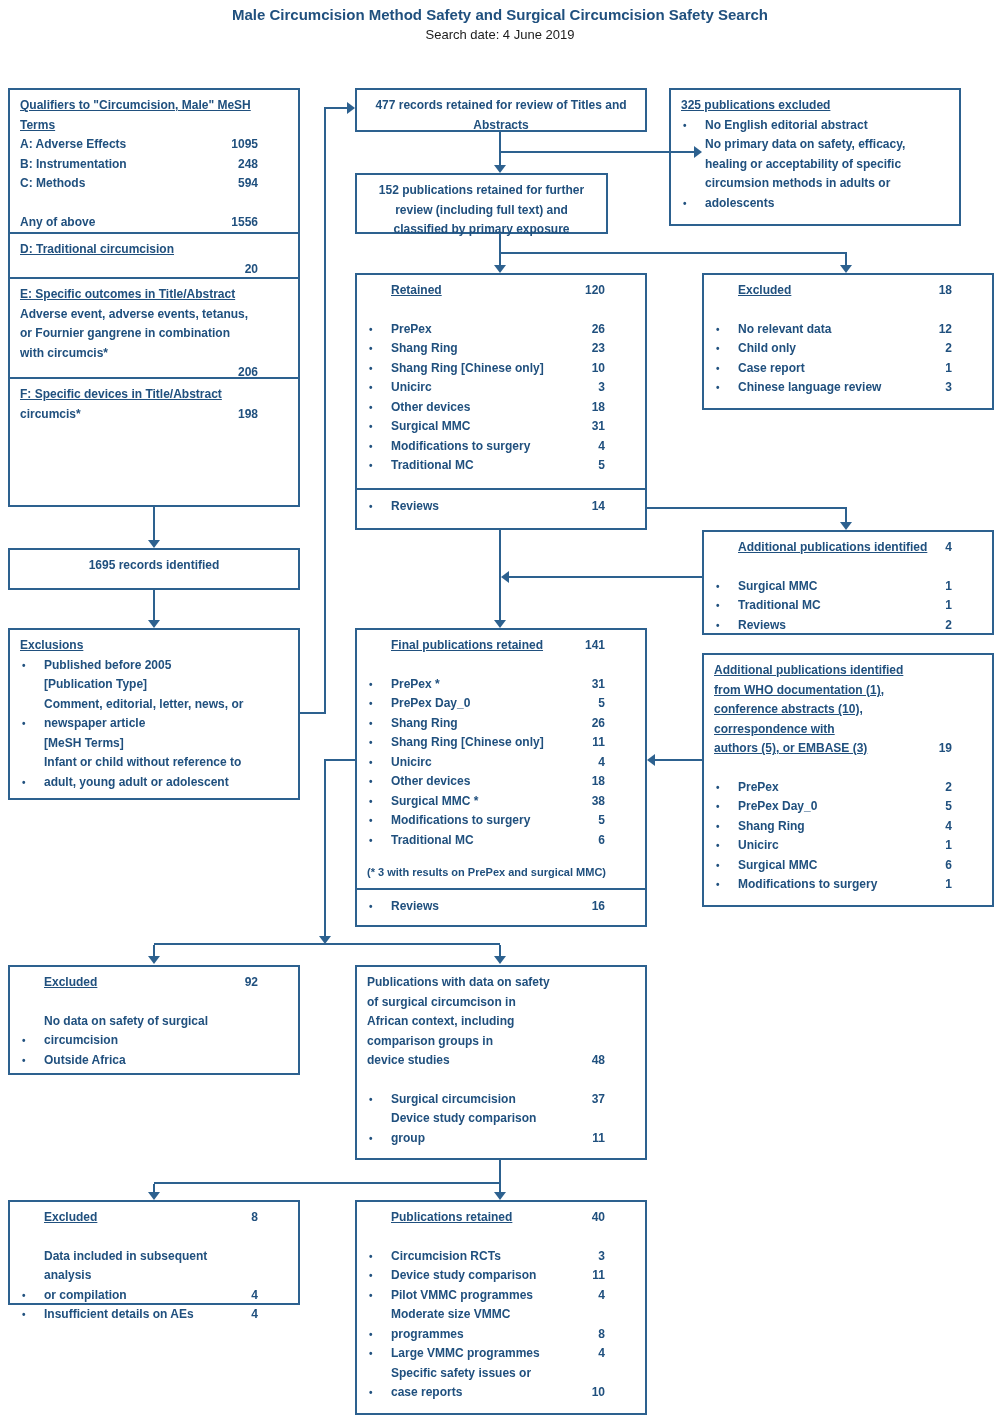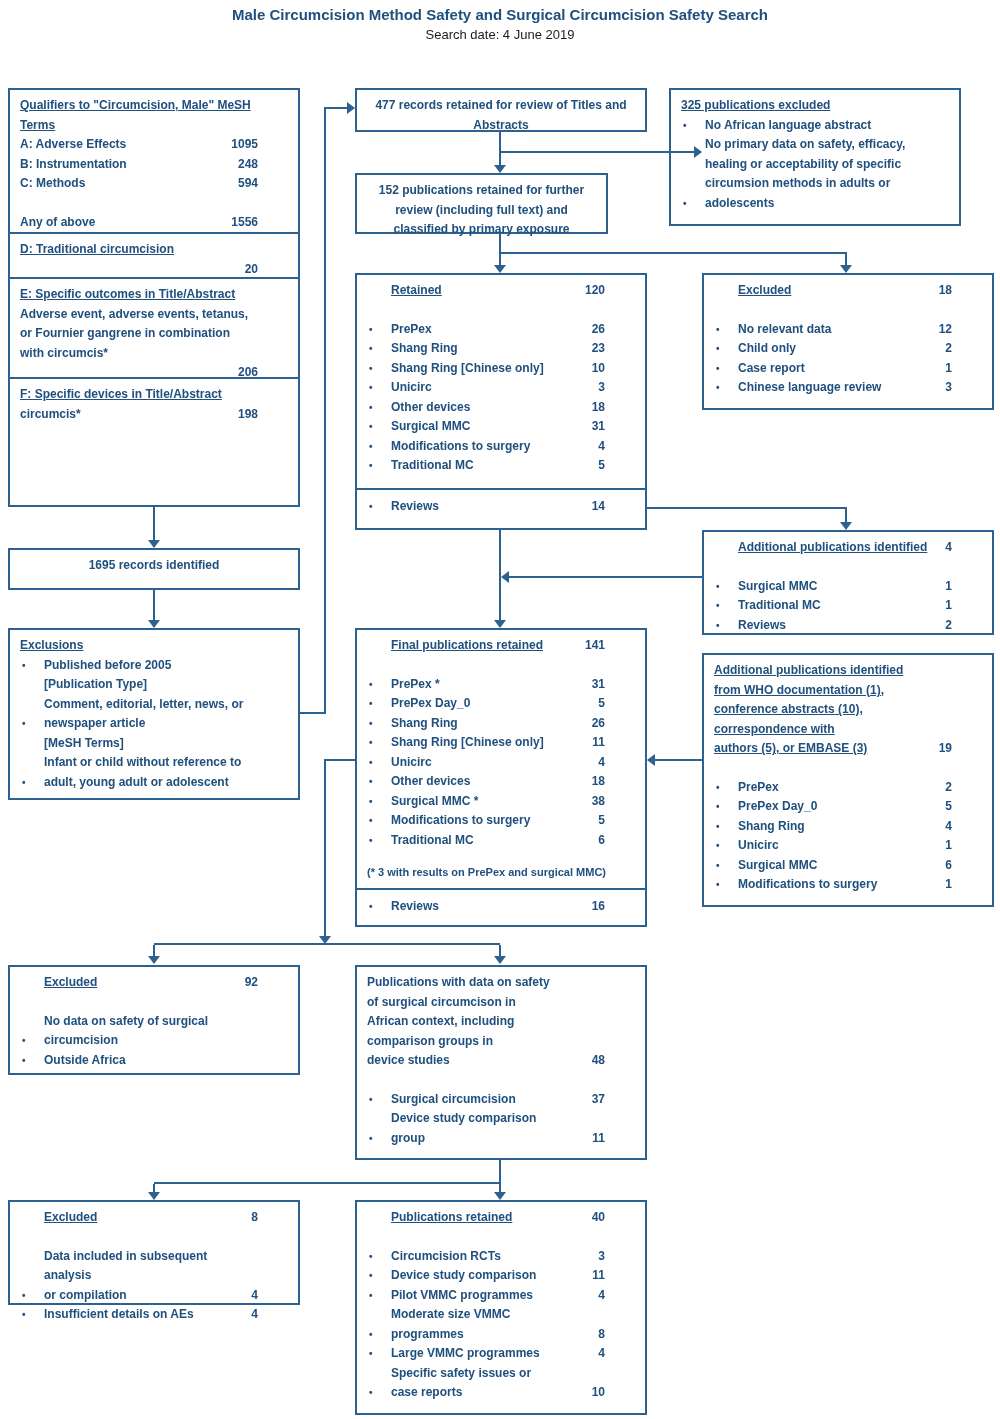--- a/index.html
+++ b/index.html
@@ -314,21 +314,21 @@
         <span class="lbl pre">Specific safety issues or
 case reports</span>
         <span class="val">10</span>
       </div>
   </div>
 
   <div class="box" id="b-325">
     <div class="u">325 publications excluded</div>
     <div class="row">
       <span class="bullet">•</span>
-      <span class="lbl pre">No African language abstract</span>
+      <span class="lbl pre">No English editorial abstract</span>
     </div>
     <div class="row">
       <span class="bullet">•</span>
       <span class="lbl pre">No primary data on safety, efficacy,
 healing or acceptability  of  specific
 circumsion methods in adults or
 adolescents</span>
     </div>
   </div>
 

